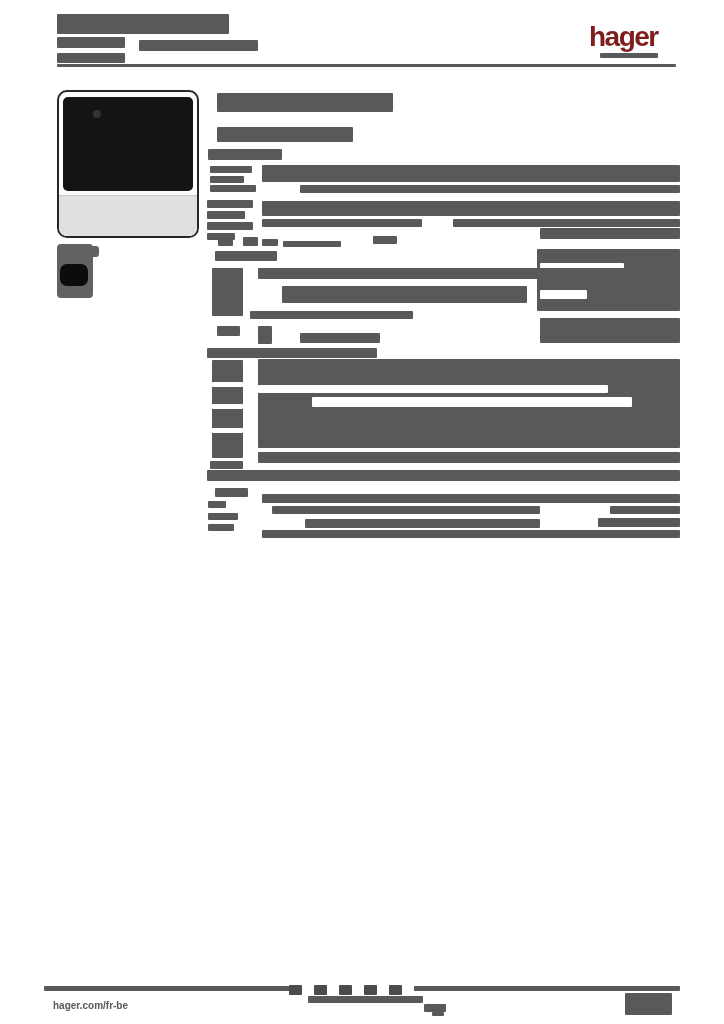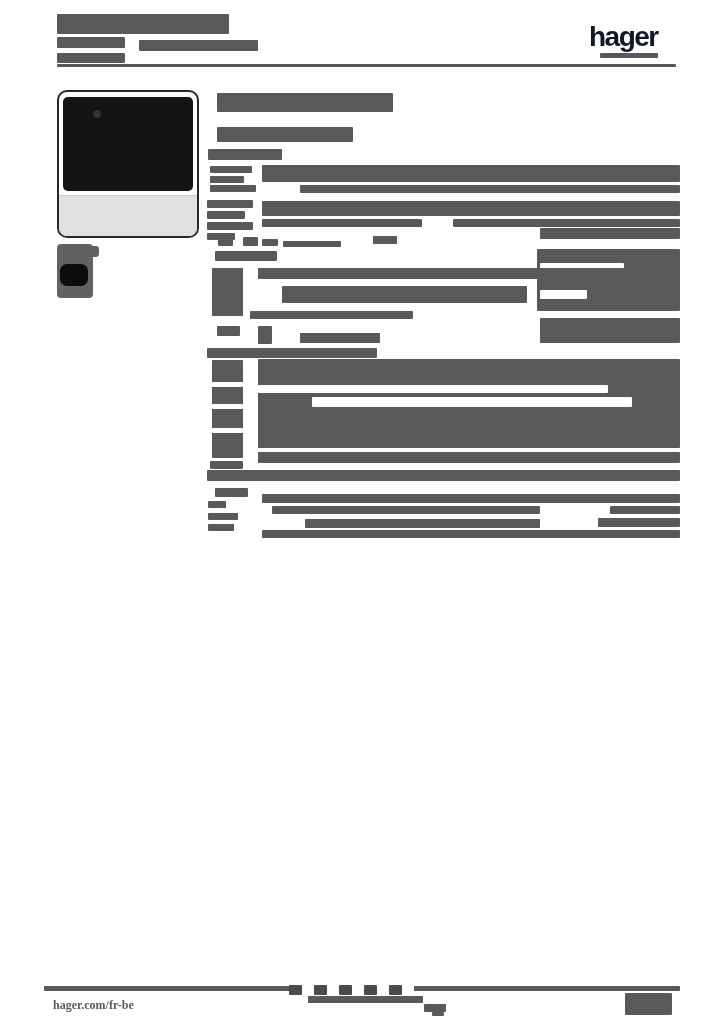--- a/index.html
+++ b/index.html
@@ -49,39 +49,39 @@
     position:absolute;left:3px;top:20px;width:28px;height:22px;
     background:#0c0c0c;border-radius:7px;
   }
   
   #site-chip{
     position:absolute;left:45px;top:992px;width:123px;height:26px;
     background:#ffffff;border-radius:3px;
     display:flex;align-items:center;padding-left:8px;box-sizing:border-box;
   }
   #site-chip a{
-    font-size:12px;color:#58595b;text-decoration:none;font-weight:bold;
-    font-family:Liberation Serif, serif;
+    font-size:10px;color:#58595b;text-decoration:none;font-weight:bold;
+    font-family:Liberation Sans, sans-serif;
   }
 </style>
 </head>
 <body>
 
 <div id="page">
 
   <div>
       <div class="blk" style="left: 57px; top: 14px; width: 172px; height: 20px; background: rgb(88, 89, 91);"></div>
       <div class="blk" style="left: 57px; top: 37px; width: 68px; height: 11px; background: rgb(88, 89, 91);"></div>
       <div class="blk" style="left: 139px; top: 40px; width: 119px; height: 11px; background: rgb(88, 89, 91);"></div>
       <div class="blk" style="left: 57px; top: 53px; width: 68px; height: 10px; background: rgb(88, 89, 91);"></div>
     </div>
   <div>
       <div class="blk" style="left: 57px; top: 64px; width: 619px; height: 3px; background: rgb(88, 89, 91);"></div>
     </div>
-  <div id="logo" style="color: #0f172a;">hager</div>
+  <div id="logo" style="color: #7f1d1d;">hager</div>
   <div>
       <div class="blk" style="left: 600px; top: 53px; width: 58px; height: 5px; background: rgb(88, 89, 91);"></div>
     </div>
 
   <div id="photo">
     <div id="photo-screen">
       <div id="camera-dot"></div>
     </div>
     <div id="photo-base"></div>
   </div>

